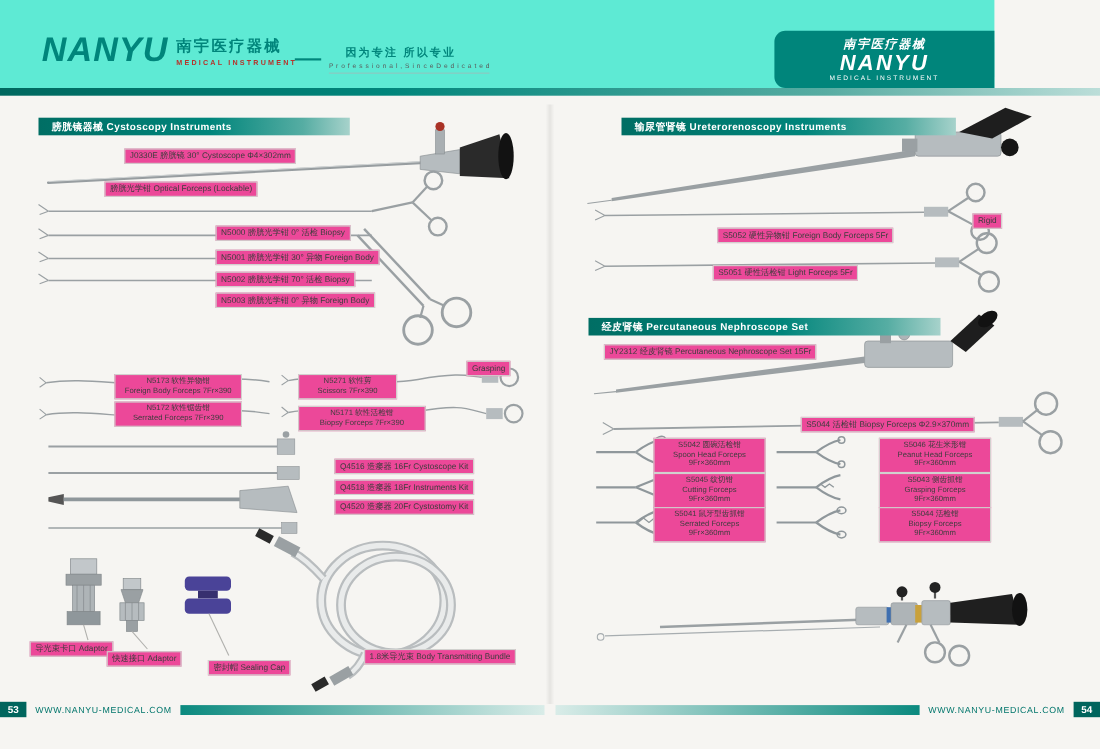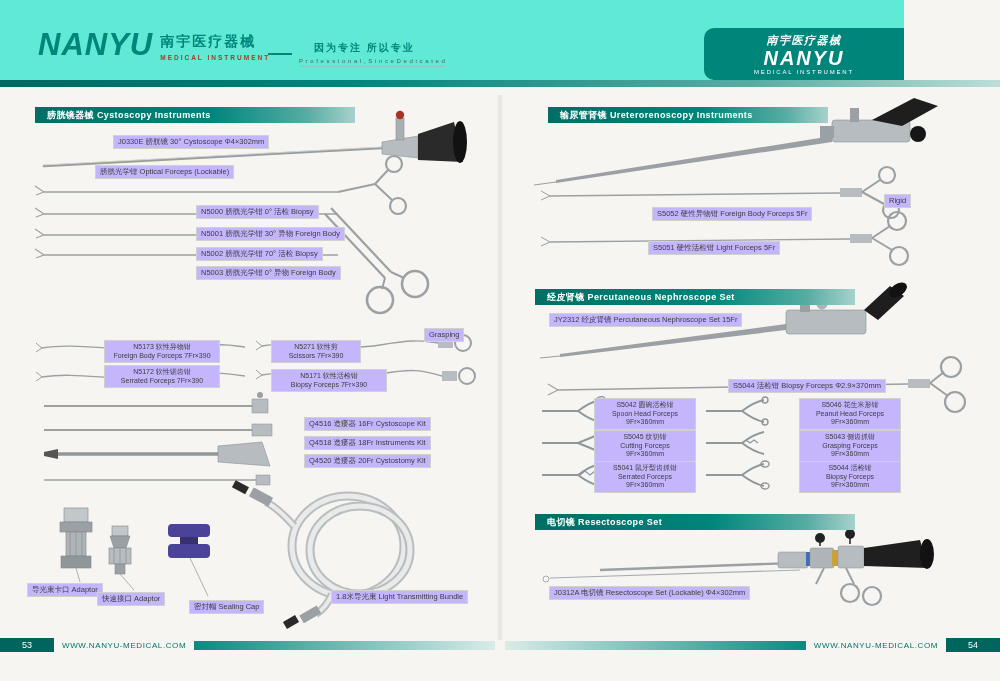--- a/index.html
+++ b/index.html
@@ -2,25 +2,25 @@
 <html><head>
 <meta charset="utf-8">
 <style>
   *{box-sizing:border-box;margin:0;padding:0}
   body{background:#d8d8d5;font-family:"Liberation Sans",sans-serif}
   .sheet{position:relative;width:1000px;height:681px;margin:0 auto;background:#f6f5f2;overflow:hidden}
   .abs{position:absolute}
   .banner{position:absolute;height:16px;color:#fff;font-size:9px;font-weight:bold;letter-spacing:.4px;
     display:flex;align-items:center;padding-left:12px;
     background:linear-gradient(90deg,#006e64,#00857b 55%,#56ada3 85%,#a7d2cb)}
-  .lbl{position:absolute;background:#c4b5fd;border:1px solid #d1d1ce;color:#3d3d3d;font-size:7.5px;
+  .lbl{position:absolute;background:#ec4899;border:1px solid #d1d1ce;color:#3d3d3d;font-size:7.5px;
     line-height:10px;padding:1px 4px;white-space:nowrap;display:flex;align-items:center}
   .lbl.multi{flex-direction:column;justify-content:center;text-align:center;font-size:7px;line-height:8.5px;padding:2px 3px}
   .lbl.multi span{display:block;white-space:nowrap}
-  .pagebox{background:#00655d;color:#fff;font-size:9px;font-weight:normal;padding:2px 22px}
+  .pagebox{background:#00655d;color:#fff;font-size:9px;font-weight:bold;padding:2px 7px}
   .furl{color:#00756b;font-size:8px;font-weight:normal;letter-spacing:.6px;padding:0 8px}
   .fbar{flex:1;height:9px;background:linear-gradient(90deg,#0b8a7f,#d9ece8)}
   .fbar.mirror{background:linear-gradient(90deg,#d9ece8,#0b8a7f)}
   svg{display:block}
 </style>
 </head>
 <body>
 
 <div class="sheet">
 
@@ -252,21 +252,21 @@
         <circle cx="330" cy="438" r="5" fill="#222"></circle>
       <line x1="304" y1="472" x2="296" y2="488" stroke="#9aa0a3" stroke-width="2"></line>
       <circle cx="330" cy="497" r="9" fill="none" stroke="#9aa0a3" stroke-width="2.2"></circle>
       <line x1="326" y1="472" x2="334" y2="488" stroke="#9aa0a3" stroke-width="2"></line>
       <circle cx="352" cy="500" r="9" fill="none" stroke="#9aa0a3" stroke-width="2.2"></circle>
       <polygon points="344,452 400,444 408,472 344,470" fill="#1f1f1f"></polygon>
       <ellipse cx="407" cy="458" rx="7" ry="15" fill="#121212"></ellipse>
     </g>
   </svg>
 
-  <div class="banner" style="left:35px;top:107px;width:320px">膀胱镜器械  Cystoscopy Instruments</div>
+  <div class="banner" style="left:35px;top:107px;width:283px">膀胱镜器械  Cystoscopy Instruments</div>
   <div class="lbl" style="left:113px;top:135px">J0330E 膀胱镜 30°  Cystoscope  Φ4×302mm</div>
   <div class="lbl" style="left:95px;top:165px">膀胱光学钳 Optical Forceps (Lockable)</div>
   <div class="lbl" style="left:196px;top:205px">N5000 膀胱光学钳  0°  活检 Biopsy</div>
   <div class="lbl" style="left:196px;top:227px">N5001 膀胱光学钳 30°  异物 Foreign Body</div>
   <div class="lbl" style="left:196px;top:247px">N5002 膀胱光学钳 70°  活检 Biopsy</div>
   <div class="lbl" style="left:196px;top:266px">N5003 膀胱光学钳  0°  异物 Foreign Body</div>
   <div class="lbl" style="left:424px;top:328px">Grasping</div>
   <div class="lbl multi" style="left:104px;top:340px;width:116px">
     <span>N5173 软性异物钳</span>
       <span>Foreign Body Forceps 7Fr×390</span>
@@ -282,23 +282,23 @@
   <div class="lbl multi" style="left:271px;top:369px;width:116px">
     <span>N5171 软性活检钳</span>
       <span>Biopsy Forceps 7Fr×390</span>
   </div>
   <div class="lbl" style="left:304px;top:417px">Q4516 造瘘器 16Fr Cystoscope Kit</div>
   <div class="lbl" style="left:304px;top:436px">Q4518 造瘘器 18Fr Instruments Kit</div>
   <div class="lbl" style="left:304px;top:454px">Q4520 造瘘器 20Fr Cystostomy Kit</div>
   <div class="lbl" style="left:27px;top:583px">导光束卡口 Adaptor</div>
   <div class="lbl" style="left:97px;top:592px">快速接口 Adaptor</div>
   <div class="lbl" style="left:189px;top:600px">密封帽 Sealing Cap</div>
-  <div class="lbl" style="left:331px;top:590px">1.8米导光束  Light Transmitting Bundle</div>
-
-  <div class="banner" style="left:548px;top:107px;width:280px">输尿管肾镜 Ureterorenoscopy Instruments</div>
+  <div class="lbl" style="left:331px;top:590px">1.8米导光束  Body Transmitting Bundle</div>
+
+  <div class="banner" style="left:565px;top:107px;width:304px">输尿管肾镜 Ureterorenoscopy Instruments</div>
   <div class="lbl" style="left:884px;top:194px">Rigid</div>
   <div class="lbl" style="left:652px;top:207px">S5052 硬性异物钳 Foreign Body Forceps 5Fr</div>
   <div class="lbl" style="left:648px;top:241px">S5051 硬性活检钳 Light Forceps 5Fr</div>
 
   <div class="banner" style="left:535px;top:289px;width:320px">经皮肾镜 Percutaneous Nephroscope Set</div>
   <div class="lbl" style="left:549px;top:313px">JY2312 经皮肾镜 Percutaneous Nephroscope Set 15Fr</div>
   <div class="lbl" style="left:728px;top:379px">S5044 活检钳 Biopsy Forceps  Φ2.9×370mm</div>
 
   <div class="lbl multi" style="left:594px;top:398px;width:102px">
     <span>S5042 圆碗活检钳</span>
@@ -324,22 +324,20 @@
     <span>S5041 鼠牙型齿抓钳</span>
       <span>Serrated Forceps</span>
       <span>9Fr×360mm</span>
   </div>
   <div class="lbl multi" style="left:799px;top:461px;width:102px">
     <span>S5044 活检钳</span>
       <span>Biopsy Forceps</span>
       <span>9Fr×360mm</span>
   </div>
 
-  <div class="banner" style="left:535px;top:514px;width:320px">电切镜  Resectoscope Set</div>
-  <div class="lbl" style="left:549px;top:586px">J0312A 电切镜 Resectoscope Set (Lockable)  Φ4×302mm</div>
 
   <footer class="abs" style="left:0;top:637px;width:1000px;height:16px;display:flex;align-items:center">
     <div style="flex:1;display:flex;align-items:center">
       <span class="pagebox">53</span>
       <span class="furl">WWW.NANYU-MEDICAL.COM</span>
       <span class="fbar"></span>
     </div>
     <div style="width:10px"></div>
     <div style="flex:1;display:flex;align-items:center">
       <span class="fbar mirror"></span>

